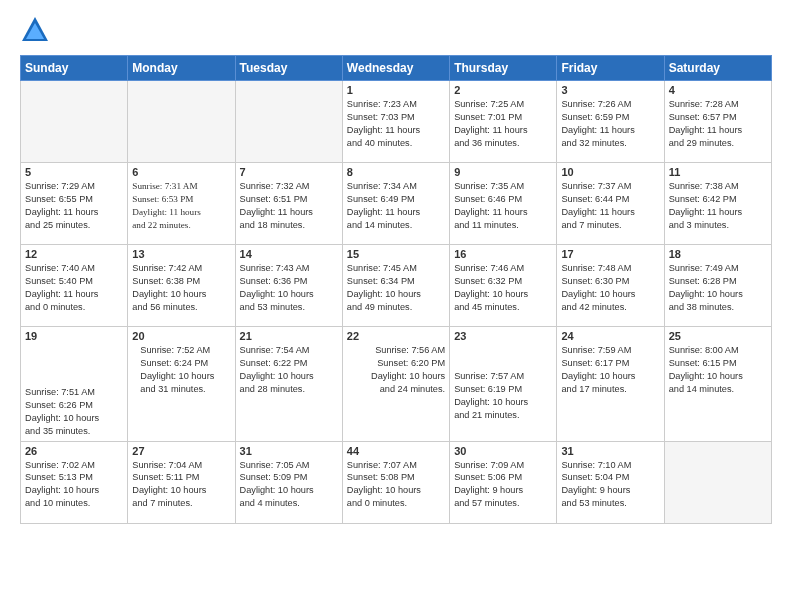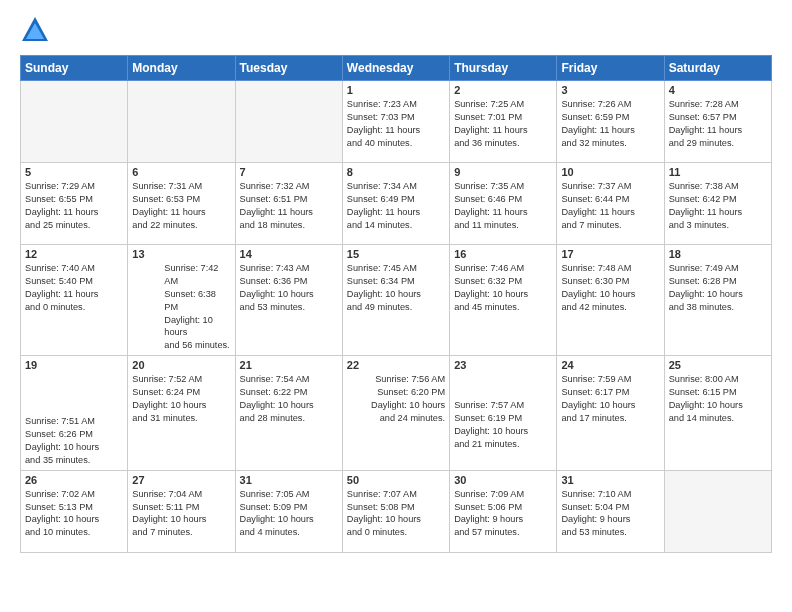--- a/index.html
+++ b/index.html
@@ -168,21 +168,21 @@
         <tr>
           <td>
             <span class="day-number">5</span>
             <div class="day-info" style="white-space: pre-line;">Sunrise: 7:29 AM
 Sunset: 6:55 PM
 Daylight: 11 hours
 and 25 minutes.</div>
           </td>
           <td>
             <span class="day-number">6</span>
-            <div class="day-info" style="white-space: pre-line;">Sunrise: 7:31 AM
+            <div class="day-info" style="white-space: pre-line; font-family: Liberation Serif, serif;">Sunrise: 7:31 AM
 Sunset: 6:53 PM
 Daylight: 11 hours
 and 22 minutes.</div>
           </td>
           <td>
             <span class="day-number">7</span>
             <div class="day-info" style="white-space: pre-line;">Sunrise: 7:32 AM
 Sunset: 6:51 PM
 Daylight: 11 hours
 and 18 minutes.</div>
@@ -219,21 +219,21 @@
         <tr>
           <td>
             <span class="day-number">12</span>
             <div class="day-info" style="white-space: pre-line;">Sunrise: 7:40 AM
 Sunset: 5:40 PM
 Daylight: 11 hours
 and 0 minutes.</div>
           </td>
           <td>
             <span class="day-number">13</span>
-            <div class="day-info" style="white-space: pre-line; margin-left: 32px;">Sunrise: 7:42 AM
+            <div class="day-info" style="white-space: pre-line;">Sunrise: 7:42 AM
 Sunset: 6:38 PM
 Daylight: 10 hours
 and 56 minutes.</div>
           </td>
           <td>
             <span class="day-number">14</span>
             <div class="day-info" style="white-space: pre-line;">Sunrise: 7:43 AM
 Sunset: 6:36 PM
 Daylight: 10 hours
 and 53 minutes.</div>
@@ -270,21 +270,21 @@
         <tr>
           <td>
             <span class="day-number">19</span>
             <div class="day-info" style="white-space: pre-line; margin-top: 44px;">Sunrise: 7:51 AM
 Sunset: 6:26 PM
 Daylight: 10 hours
 and 35 minutes.</div>
           </td>
           <td>
             <span class="day-number">20</span>
-            <div class="day-info" style="white-space: pre-line;">Sunrise: 7:52 AM
+            <div class="day-info" style="white-space: pre-line; margin-left: 8px;">Sunrise: 7:52 AM
 Sunset: 6:24 PM
 Daylight: 10 hours
 and 31 minutes.</div>
           </td>
           <td>
             <span class="day-number">21</span>
             <div class="day-info" style="white-space: pre-line;">Sunrise: 7:54 AM
 Sunset: 6:22 PM
 Daylight: 10 hours
 and 28 minutes.</div>
@@ -334,21 +334,21 @@
 and 7 minutes.</div>
           </td>
           <td>
             <span class="day-number">31</span>
             <div class="day-info" style="white-space: pre-line;">Sunrise: 7:05 AM
 Sunset: 5:09 PM
 Daylight: 10 hours
 and 4 minutes.</div>
           </td>
           <td>
-            <span class="day-number">50</span>
+            <span class="day-number">44</span>
             <div class="day-info" style="white-space: pre-line;">Sunrise: 7:07 AM
 Sunset: 5:08 PM
 Daylight: 10 hours
 and 0 minutes.</div>
           </td>
           <td>
             <span class="day-number">30</span>
             <div class="day-info" style="white-space: pre-line;">Sunrise: 7:09 AM
 Sunset: 5:06 PM
 Daylight: 9 hours

